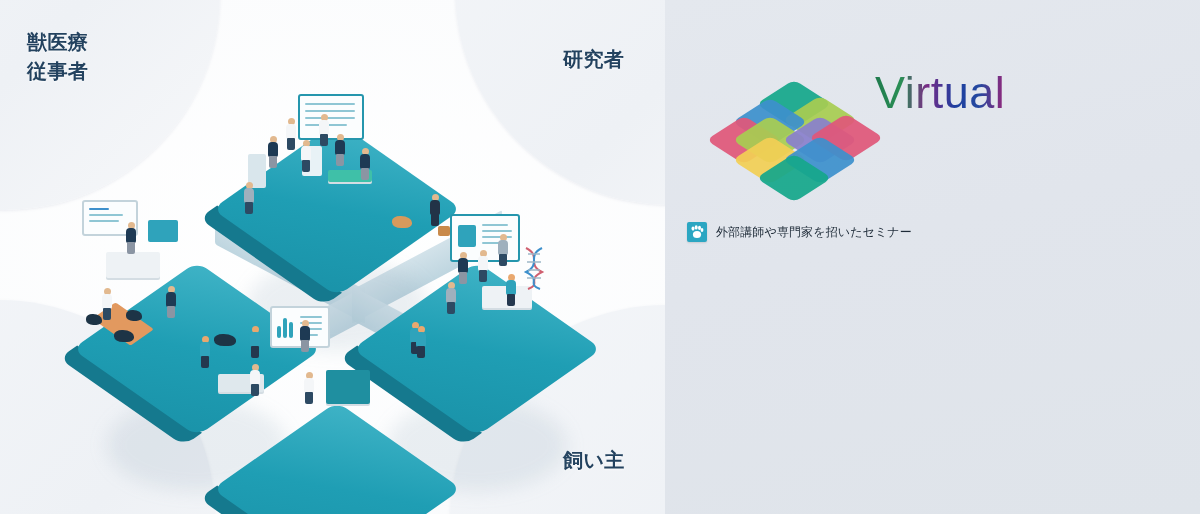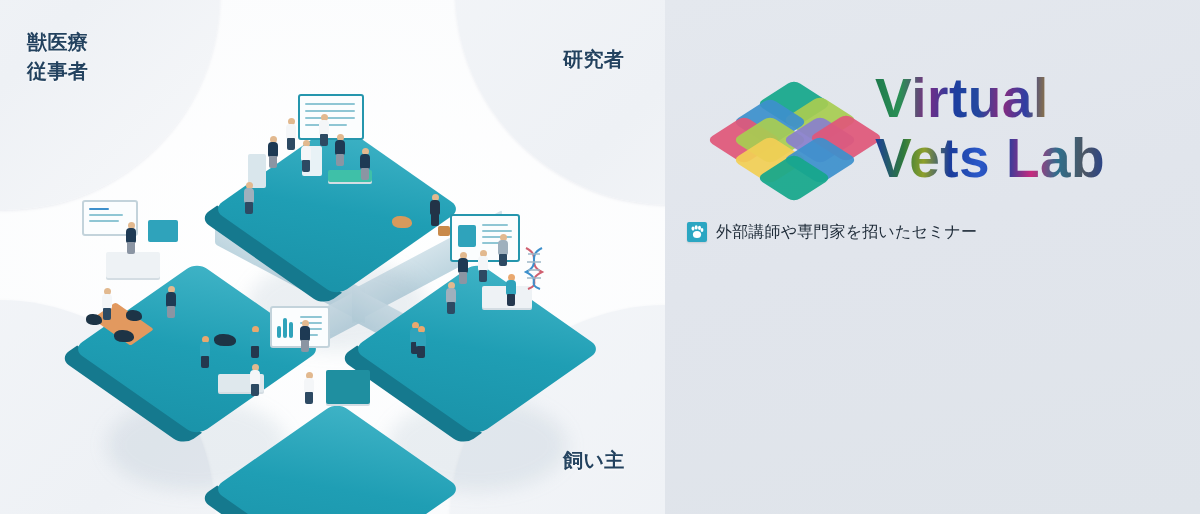--- a/index.html
+++ b/index.html
@@ -111,21 +111,21 @@
     background:linear-gradient(165deg,#e4e8ee 0%,#e1e5ec 45%,#dfe4ea 100%);
   }
 
   .logo-wrap{position:absolute;left:40px;top:70px;width:460px;height:120px;}
   .logo-mark{position:absolute;left:15px;top:12px;width:140px;height:100px;}
   .dia{position:absolute;width:44px;height:44px;border-radius:7px;
        transform:rotate(45deg) skew(-12deg,-12deg);opacity:.93;}
 
   .logo-type{position:absolute;left:170px;top:0;width:290px;}
   .logo-line{
-    font-size:55px;font-weight:700;line-height:1.02;letter-spacing:.5px;
+    font-size:45px;font-weight:400;line-height:1.02;letter-spacing:.5px;
     background-clip:text;-webkit-background-clip:text;color:transparent;
     text-shadow:none;
   }
   .logo-line.l1{
     background-image:linear-gradient(92deg,#1f7a4d 0%,#2a8f55 9%,#7a2b86 18%,#1d3fa0 28%,
       #24489f 36%,#8a2a7e 44%,#2f3fa3 52%,#b58a1e 62%,#c79a22 71%,#8f2b7d 80%,#0f7a66 90%,#12615f 100%);
   }
   .logo-line.l2{
     margin-top:4px;
     background-image:linear-gradient(92deg,#1b3c9a 0%,#2f7a3c 10%,#8ea02b 17%,#1b3c9a 26%,
@@ -134,21 +134,21 @@
 
   .feature-list{position:absolute;left:22px;top:222px;width:510px;}
   .feature{display:flex;align-items:center;margin-bottom:12px;}
   .paw{
     width:20px;height:20px;flex:0 0 20px;margin-right:9px;
     background:#2ba6c2;border-radius:2px;position:relative;
     box-shadow:0 1px 2px rgba(0,0,0,.12);
   }
   .paw svg{position:absolute;left:2px;top:2px;}
   .feature-text{
-    font-size:16px;color:#1e2b38;font-weight:500;letter-spacing:.01em;line-height:1.25;
+    font-size:12px;color:#1e2b38;font-weight:500;letter-spacing:.01em;line-height:1.25;
     white-space:nowrap;
   }
 </style>
 </head>
 <body>
 
 <div class="stage">
 
   <div class="left-panel">
 
@@ -367,21 +367,20 @@
           <div class="dia" style="left: 2px; top: 36px; background: rgb(224, 87, 122);"></div>
           <div class="dia" style="left: 28px; top: 36px; background: rgb(168, 204, 82);"></div>
           <div class="dia" style="left: 78px; top: 36px; background: rgb(138, 128, 204);"></div>
           <div class="dia" style="left: 104px; top: 34px; background: rgb(224, 87, 122);"></div>
           <div class="dia" style="left: 28px; top: 56px; background: rgb(242, 207, 85);"></div>
           <div class="dia" style="left: 78px; top: 56px; background: rgb(61, 144, 204);"></div>
           <div class="dia" style="left: 52px; top: 74px; background: rgb(22, 167, 139);"></div>
         </div>
       <div class="logo-type">
         <div class="logo-line l1">Virtual</div>
-        <div class="logo-line l2">Vets Lab</div>
       </div>
     </div>
 
     <div class="feature-list" id="feature-list">
         <div class="feature">
           <span class="paw" style="background: rgb(43, 166, 194);">
             <svg width="16" height="16" viewBox="0 0 16 16">
               <ellipse cx="4" cy="4.6" rx="1.5" ry="2.1" fill="#fff"></ellipse>
               <ellipse cx="7.2" cy="3.4" rx="1.5" ry="2.2" fill="#fff"></ellipse>
               <ellipse cx="10.5" cy="3.9" rx="1.5" ry="2.1" fill="#fff"></ellipse>

